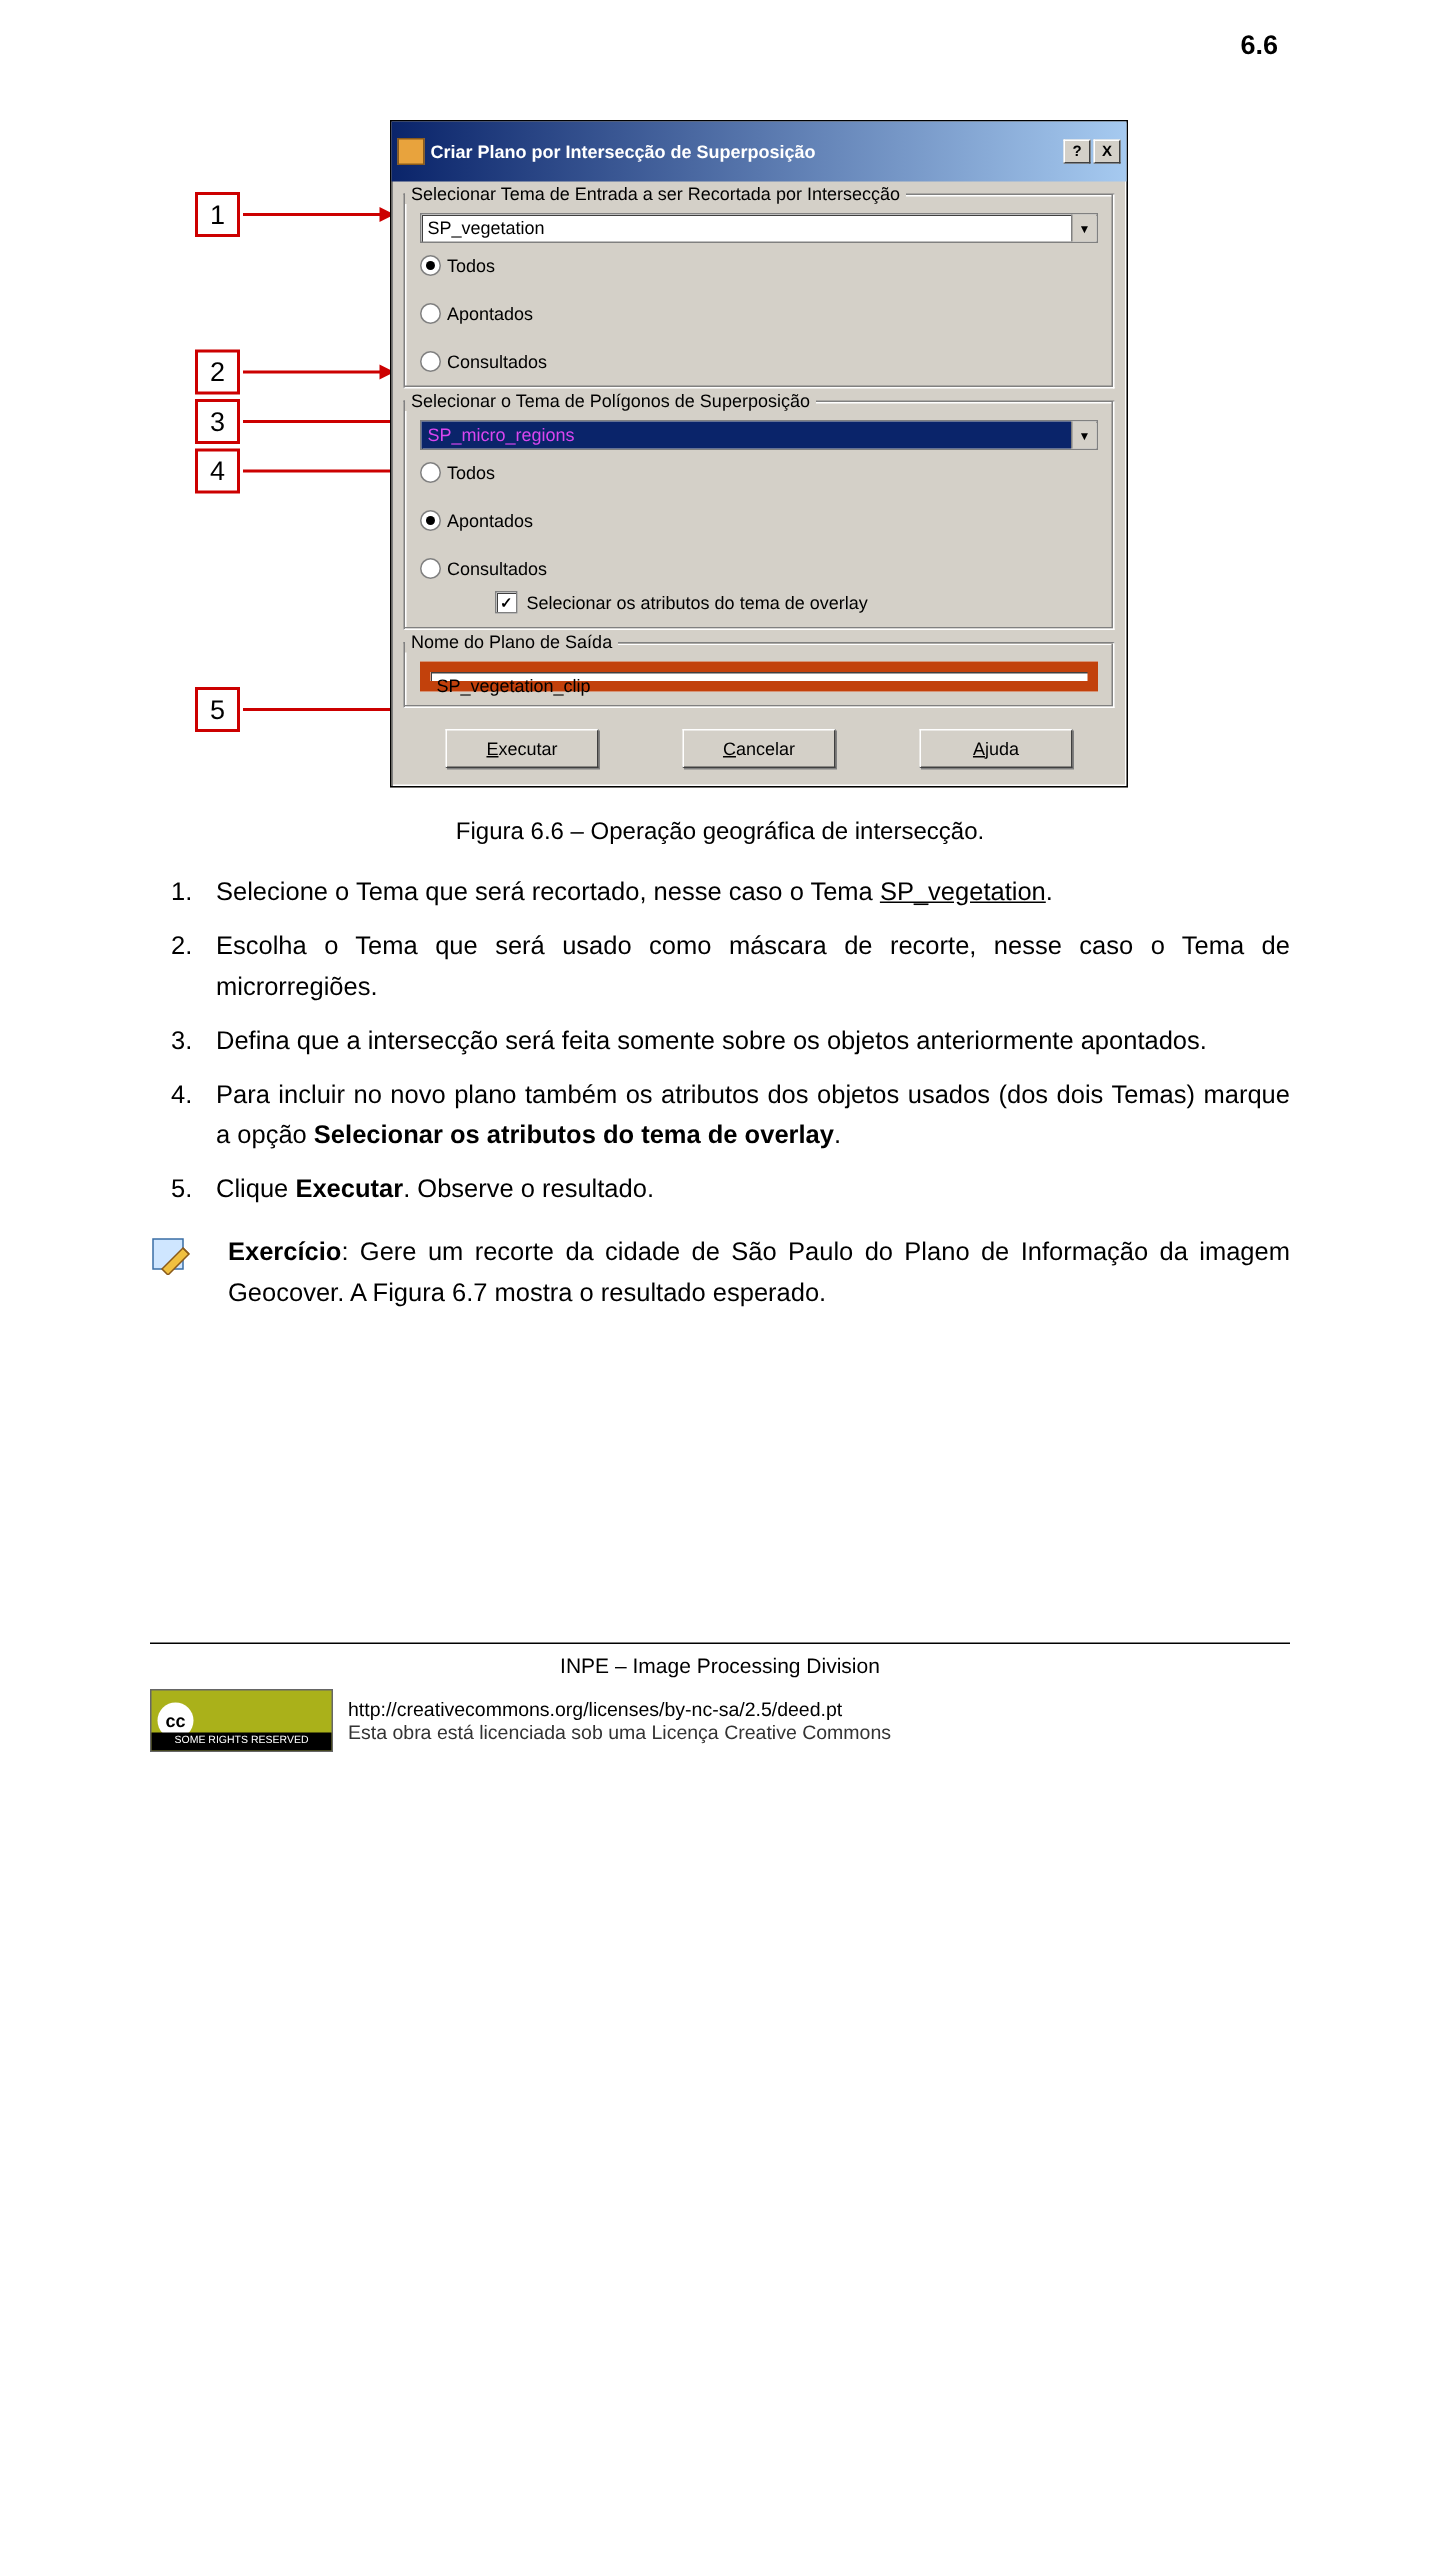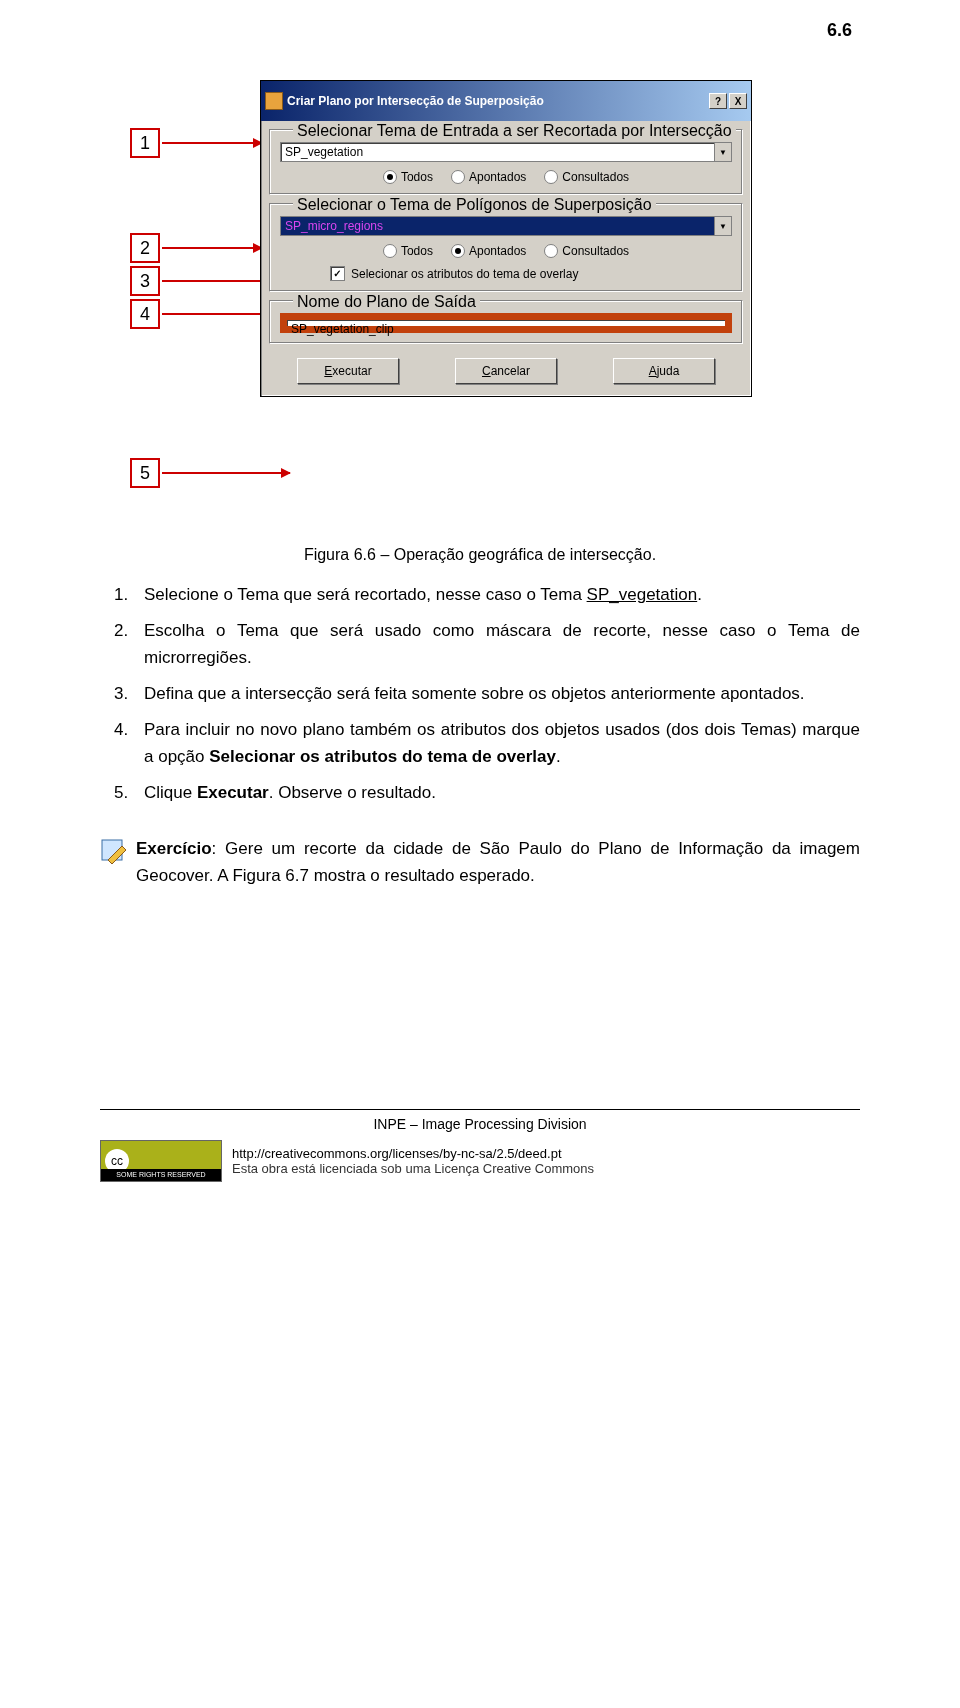--- a/index.html
+++ b/index.html
@@ -106,24 +106,24 @@
     border-right-color: #fff;
     border-bottom-color: #fff;
     box-shadow: inset -1px -1px 0 #808080, inset 1px 1px 0 #fff;
     padding: 12px 10px 10px 10px;
     margin-bottom: 8px;
     position: relative;
   }
   .group-legend {
     position: absolute;
     top: -8px;
-    left: 23px;
+    left: 0;
     background: #d4d0c8;
     padding: 0 4px;
-    font-size: 16px;
+    font-size: 12px;
   }
   .dropdown {
     display: flex;
     border: 1px solid #808080;
     background: #fff;
     height: 20px;
     width: 100%;
     box-sizing: border-box;
     box-shadow: inset 1px 1px 0 #404040;
   }
@@ -144,20 +144,21 @@
     display: flex;
     align-items: center;
     justify-content: center;
     font-size: 8px;
   }
   .radios {
     display: flex;
     justify-content: center;
     gap: 18px;
     margin-top: 8px;
+    flex-direction: column;
   }
   .radio {
     display: flex;
     align-items: center;
     gap: 4px;
     font-size: 12px;
   }
   .radio-dot {
     width: 12px;
     height: 12px;
@@ -255,22 +256,22 @@
   .list-num {
     width: 30px;
     flex-shrink: 0;
   }
   .list-content { flex: 1; }
   .underline { text-decoration: underline; }
   .bold { font-weight: bold; }
   .exercise-row {
     display: flex;
     align-items: flex-start;
-    gap: 8px;
-    margin-top: 30px;
+    gap: 24px;
+    margin-top: 16px;
     justify-content: space-between;
   }
   .exercise-icon {
     width: 28px;
     height: 28px;
     flex-shrink: 0;
     position: relative;
   }
   .exercise-icon svg { width: 28px; height: 28px; }
   
@@ -301,21 +302,21 @@
   .cc-circle {
     width: 24px;
     height: 24px;
     background: #fff;
     border-radius: 50%;
     margin-left: 4px;
     display: flex;
     align-items: center;
     justify-content: center;
     font-size: 12px;
-    font-weight: normal;
+    font-weight: bold;
   }
   .cc-strip {
     position: absolute;
     bottom: 0;
     left: 0;
     right: 0;
     height: 12px;
     background: #000;
     color: #fff;
     font-size: 7px;

